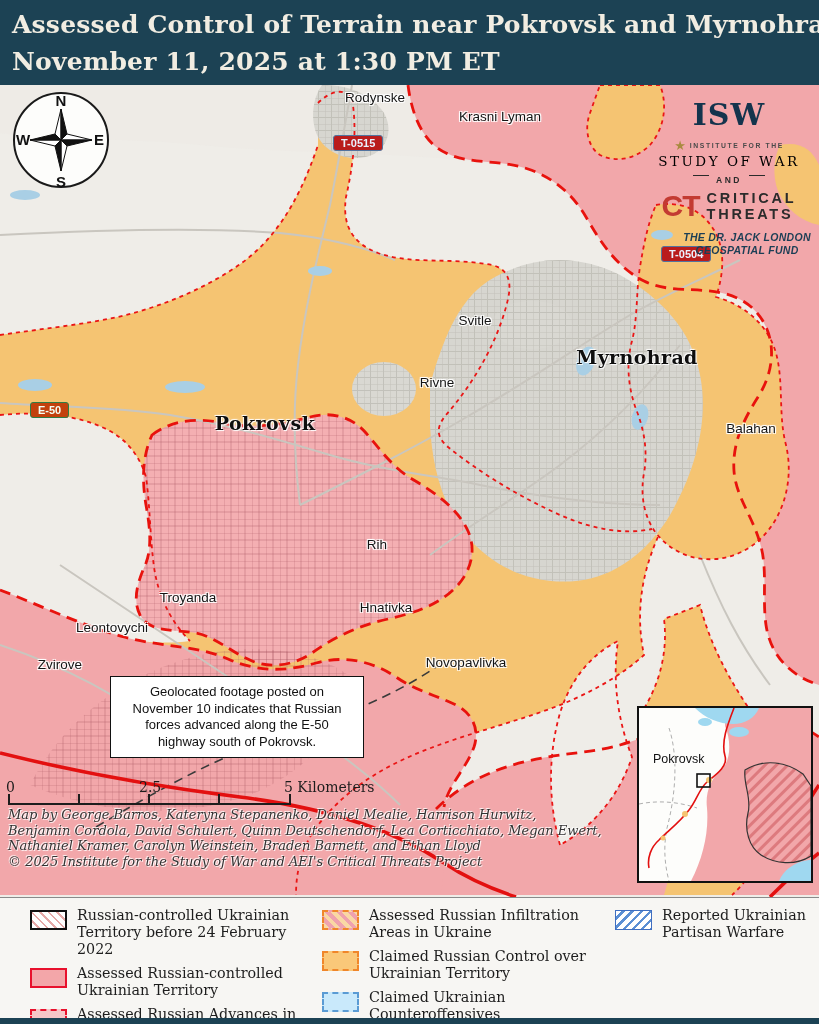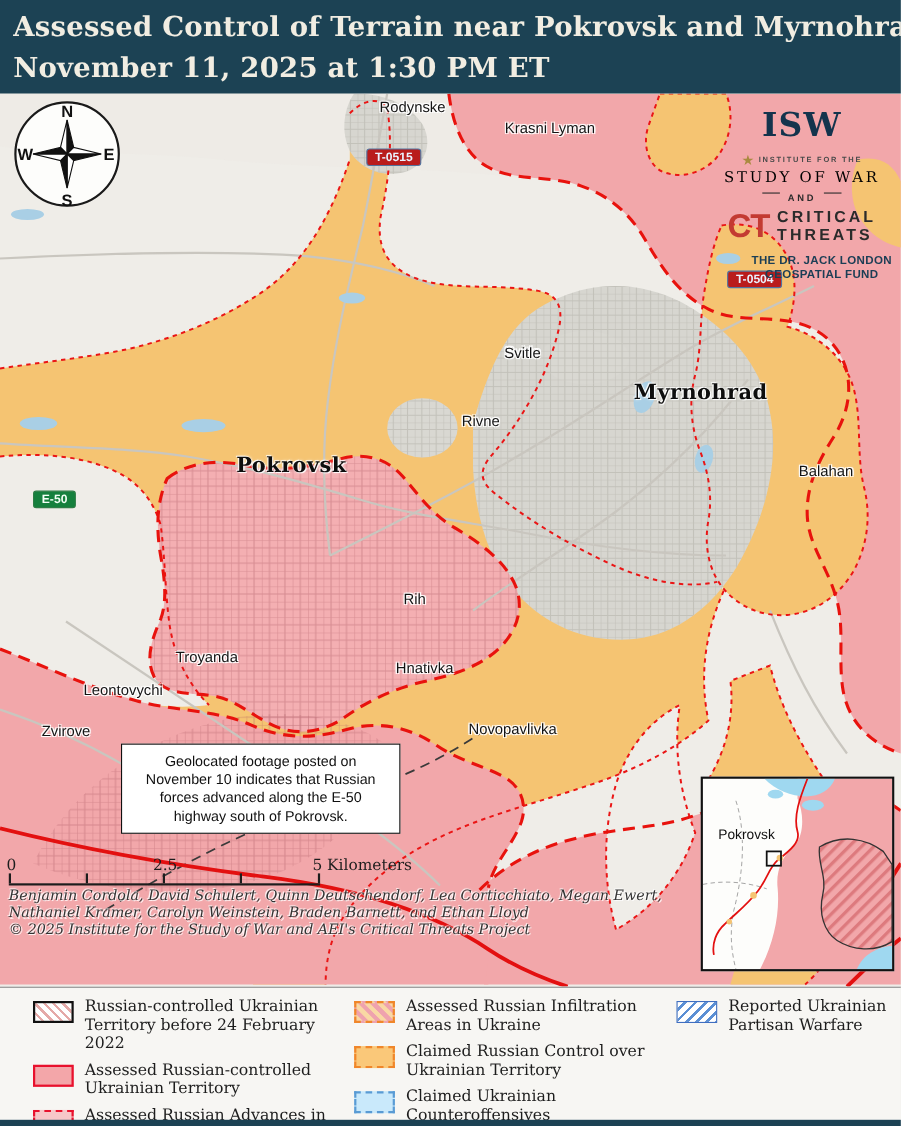--- a/index.html
+++ b/index.html
@@ -16,40 +16,40 @@
   .map svg.base { position:absolute; left:0; top:0; }
 
   
   .town-label { position:absolute; transform:translateX(-50%); font-size:13.5px; color:#141414; white-space:nowrap;
     text-shadow:0 0 3px #fff, 1px 1px 0 rgba(255,255,255,.9), -1px -1px 0 rgba(255,255,255,.9), 1px -1px 0 rgba(255,255,255,.9), -1px 1px 0 rgba(255,255,255,.9); z-index:6; }
   .city-label { position:absolute; transform:translateX(-50%); font-family:"DejaVu Serif", serif; font-weight:bold; font-size:19px; color:#0e0e0e; letter-spacing:.4px; white-space:nowrap;
     text-shadow:0 0 3px #fff, 1px 1px 0 rgba(255,255,255,.85), -1px -1px 0 rgba(255,255,255,.85); z-index:6; }
 
   .shield { position:absolute; font-size:11px; font-weight:bold; padding:1px 7px; border-radius:3px; z-index:6; white-space:nowrap; }
   .shield.blue { background:#b91c1c; border:1.5px solid #52749F; color:#EAF2FF; }
-  .shield.green { background:#15803d; border:1.5px solid #2E7D46; color:#F2FFF5;margin-top:44px; }
+  .shield.green { background:#c2410c; border:1.5px solid #2E7D46; color:#F2FFF5; }
 
   
   .compass { position:absolute; left:10px; top:4px; width:102px; height:102px; z-index:7; }
 
   
   .logo { position:absolute; right:6px; top:8px; width:168px; text-align:center; z-index:7; }
   .logo .isw { font-family:"DejaVu Serif", serif; font-weight:bold; font-size:30px; line-height:44px; color:#14344D; letter-spacing:1px; }
   .logo .inst-row { display:flex; align-items:center; justify-content:center; gap:4px; margin-top:2px; }
   .logo .star { color:#A98A3F; font-size:13px; line-height:13px; }
   .logo .inst { font-size:6.8px; letter-spacing:1.6px; color:#4a4a4a; font-weight:bold; }
   .logo .study { font-family:"DejaVu Serif", serif; font-size:13.5px; letter-spacing:2.5px; color:#000000; margin-top:1px; }
   .logo .and-row { display:flex; align-items:flex-start; justify-content:center; gap:7px; margin:6px 0 5px 0; }
   .logo .and-row .dash { width:16px; height:0; border-top:1.4px solid #2b2b2b; }
   .logo .and { font-size:8.5px; font-weight:bold; letter-spacing:2.5px; color:#2b2b2b; }
   .logo .ct-row { display:flex; align-items:center; justify-content:center; gap:7px; }
   .logo .ct { font-size:30px; font-weight:bold; color:#C33B32; line-height:28px; letter-spacing:-1px; }
   .logo .ct-text { text-align:left; }
   .logo .ct-text div { font-size:14.5px; font-weight:bold; letter-spacing:2.8px; color:#2b2b2b; line-height:16px; }
-  .logo .fund { margin-top:9px; font-size:10.5px; font-weight:bold; color:#1B3E55; line-height:13px; letter-spacing:.3px;margin-left:36px; }
+  .logo .fund { margin-top:9px; font-size:10.5px; font-style:italic; font-weight:bold; color:#1B3E55; line-height:13px; letter-spacing:.3px;margin-left:36px; }
 
   
   .annotation { position:absolute; left:110px; top:591px; width:254px; background:#fff; border:1.8px solid #111; padding:7px 9px; font-size:13px; line-height:16.5px; color:#111; text-align:center; z-index:8; }
 
   
   .scalebar { position:absolute; left:8px; top:694px; width:370px; z-index:8; color:#1d1d1d; }
   .scalebar .nums { position:relative; height:17px; font-family:"DejaVu Serif", serif; font-size:14px; }
   .scalebar .n0 { position:absolute; left:-2px; }
   .scalebar .n1 { position:absolute; left:131px; }
   .scalebar .n2 { position:absolute; left:276px; white-space:nowrap; }
@@ -262,20 +262,21 @@
       <div class="bar">
         <span class="tick" style="left:0;"></span>
         <span class="tick" style="left:70px;"></span>
         <span class="tick" style="left:140px;"></span>
         <span class="tick" style="left:210px;"></span>
         <span class="tick" style="left:281px;"></span>
       </div>
     </div>
 
     <div class="credits">
+      <div>Map by George Barros, Kateryna Stepanenko, Daniel Mealie, Harrison Hurwitz,</div>
       <div>Benjamin Cordola, David Schulert, Quinn Deutschendorf, Lea Corticchiato, Megan Ewert,</div>
       <div>Nathaniel Kramer, Carolyn Weinstein, Braden Barnett, and Ethan Lloyd</div>
       <div>© 2025 Institute for the Study of War and AEI's Critical Threats Project</div>
     </div>
 
     <div class="inset">
       <svg width="172" height="173" viewBox="0 0 172 173">
         <rect width="172" height="173" fill="#FDFDFB"></rect>
         <path d="M86,0 L172,0 L172,173 L52,173 C64,150 70,124 68,100 C66,84 72,70 84,60 C92,50 92,32 86,18 Z" fill="#F2A7AA"></path>
         <path d="M106,62 C126,50 148,54 164,66 L172,78 L172,148 C156,158 136,156 122,147 C110,139 105,122 109,105 C113,90 104,76 106,62 Z" fill="url(#hatchRed)" stroke="#333" stroke-width="1.2"></path>

